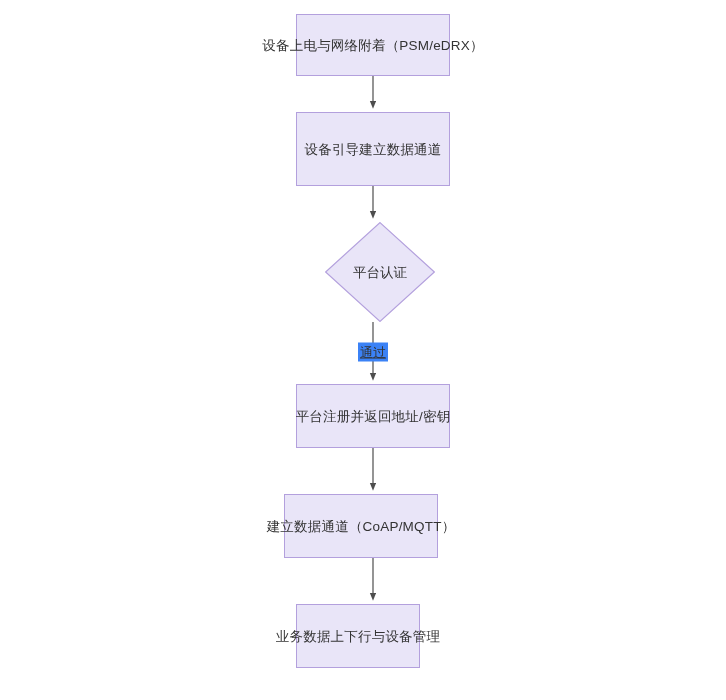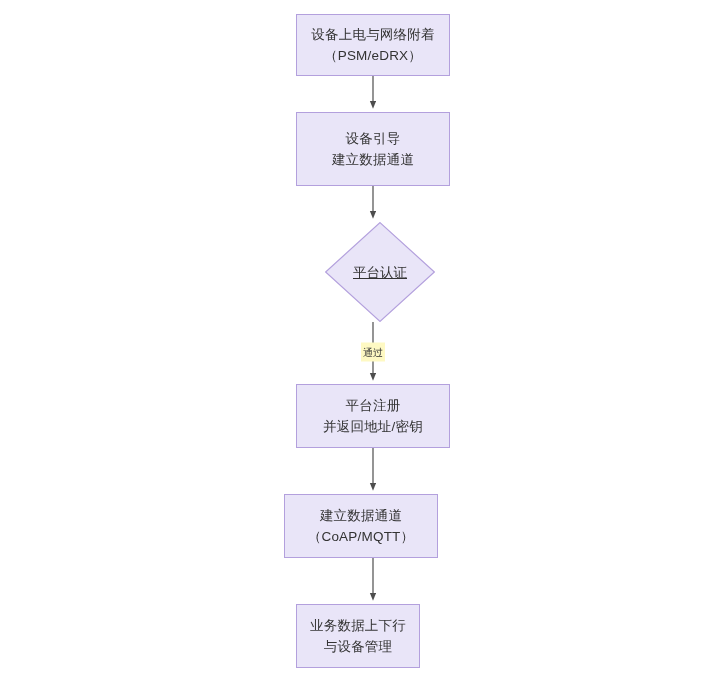--- a/index.html
+++ b/index.html
@@ -23,21 +23,20 @@
     left: 0;
     top: 0;
     width: 726px;
     height: 700px;
     pointer-events: none;
   }
   .node {
     position: absolute;
     box-sizing: border-box;
     display: flex;
-    flex-direction: column;
     align-items: center;
     justify-content: center;
     text-align: center;
     color: #333333;
     font-size: 13.5px;
     line-height: 21px;
     letter-spacing: 0.2px;
   }
   .node.process {
     background: #e9e5f8;
@@ -61,31 +60,31 @@
     height: 100%;
   }
   .diamond-label {
     position: relative;
     z-index: 2;
     color: #333333;
     font-size: 13.5px;
     line-height: 21px;
     text-align: left;
     white-space: nowrap;
-    text-decoration: underline;
   }
   .edge-label {
     position: absolute;
-    background: #fef9c3;
+    background: #3b82f6;
     color: #333333;
-    font-size: 10px;
+    font-size: 13px;
     line-height: 17px;
     padding: 1px 2px;
     white-space: nowrap;
     transform: translate(-50%, -50%);
+    text-decoration: underline;
   }
 </style>
 </head>
 <body>
 
 <div id="canvas">
 
   <svg id="edge-layer" viewBox="0 0 726 700" width="726" height="700" xmlns="http://www.w3.org/2000/svg">
     <defs>
       <marker id="arrowhead" markerWidth="8" markerHeight="8" refX="4.2" refY="3.2" orient="auto" markerUnits="userSpaceOnUse">

